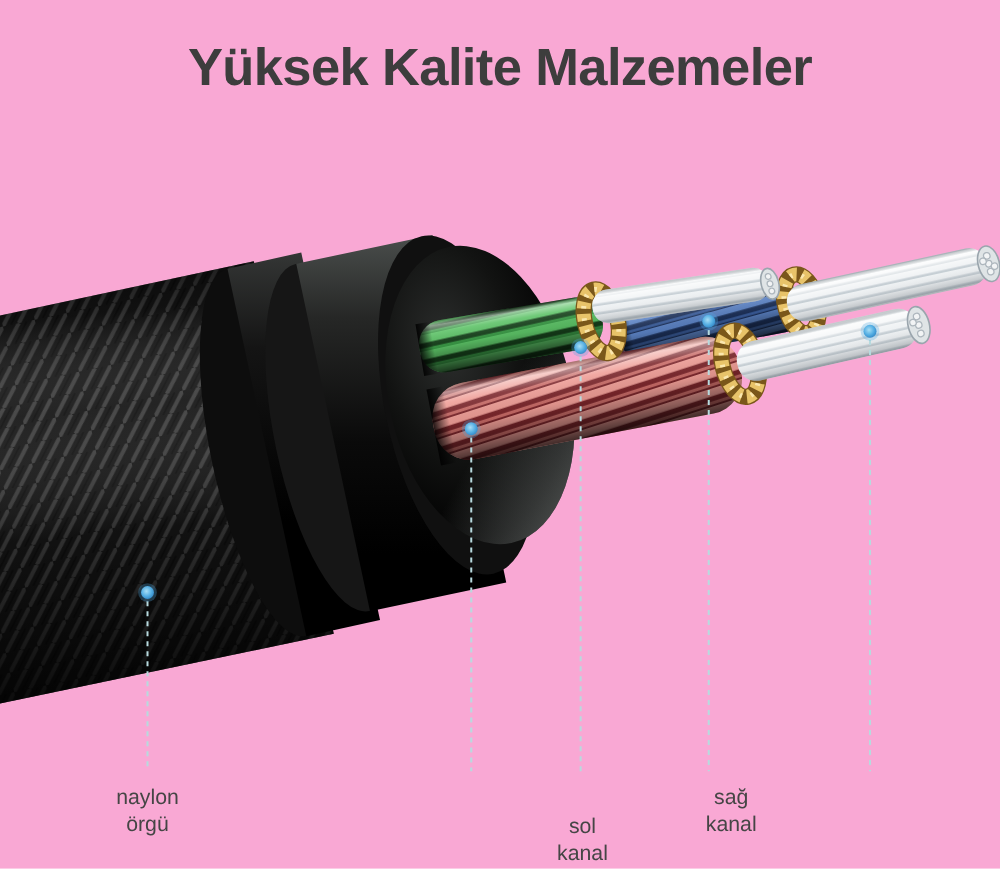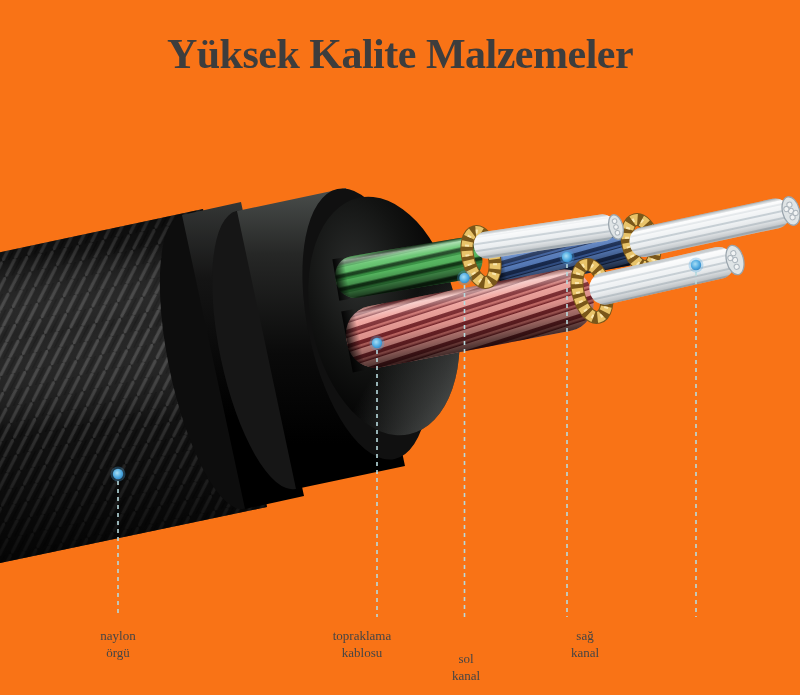--- a/index.html
+++ b/index.html
@@ -1,26 +1,26 @@
 <!DOCTYPE html>
 <html><head>
 <meta charset="utf-8">
 <style>
   html,body{margin:0;padding:0;background:#fff;}
   body{width:800px;height:695px;overflow:hidden;font-family:"Liberation Sans",sans-serif;position:relative;}
-  .stage{position:absolute;inset:0;background:#f97316;font-family:Liberation Serif, serif;}
+  .stage{position:absolute;inset:0;background:#f9a8d4;}
   .title{
     position:absolute;top:30px;left:0;right:0;
     text-align:center;font-size:42px;font-weight:600;letter-spacing:-0.5px;
     color:#3d3d3d;margin:0;
   }
   .cable-svg{position:absolute;left:0;top:0;width:800px;height:695px;}
   .callout-label{
     position:absolute;transform:translateX(-50%);
-    text-align:center;color:#454545;font-size:13px;line-height:1.32;
+    text-align:center;color:#454545;font-size:17px;line-height:1.32;
     white-space:nowrap;
   }
   .callout-label span{display:block;}
 </style>
 </head>
 <body>
 
 <div class="stage">
 
   <h1 class="title">Yüksek Kalite Malzemeler</h1>
@@ -231,24 +231,20 @@
       <g>
         <circle cx="696" cy="265" r="7.5" fill="rgba(80,170,225,0.3)"></circle>
         <circle cx="696" cy="265" r="5.2" fill="url(#dotGrad)"></circle>
       </g>
     </g>
   </svg>
 
   <div class="callout-label" style="left:118px;top:627px">
     <span>naylon</span>
     <span>örgü</span>
-  </div>
-  <div class="callout-label" style="left:362px;top:627px">
-    <span>topraklama</span>
-    <span>kablosu</span>
   </div>
   <div class="callout-label" style="left:466px;top:650px">
     <span>sol</span>
     <span>kanal</span>
   </div>
   <div class="callout-label" style="left:585px;top:627px">
     <span>sağ</span>
     <span>kanal</span>
   </div>
 

